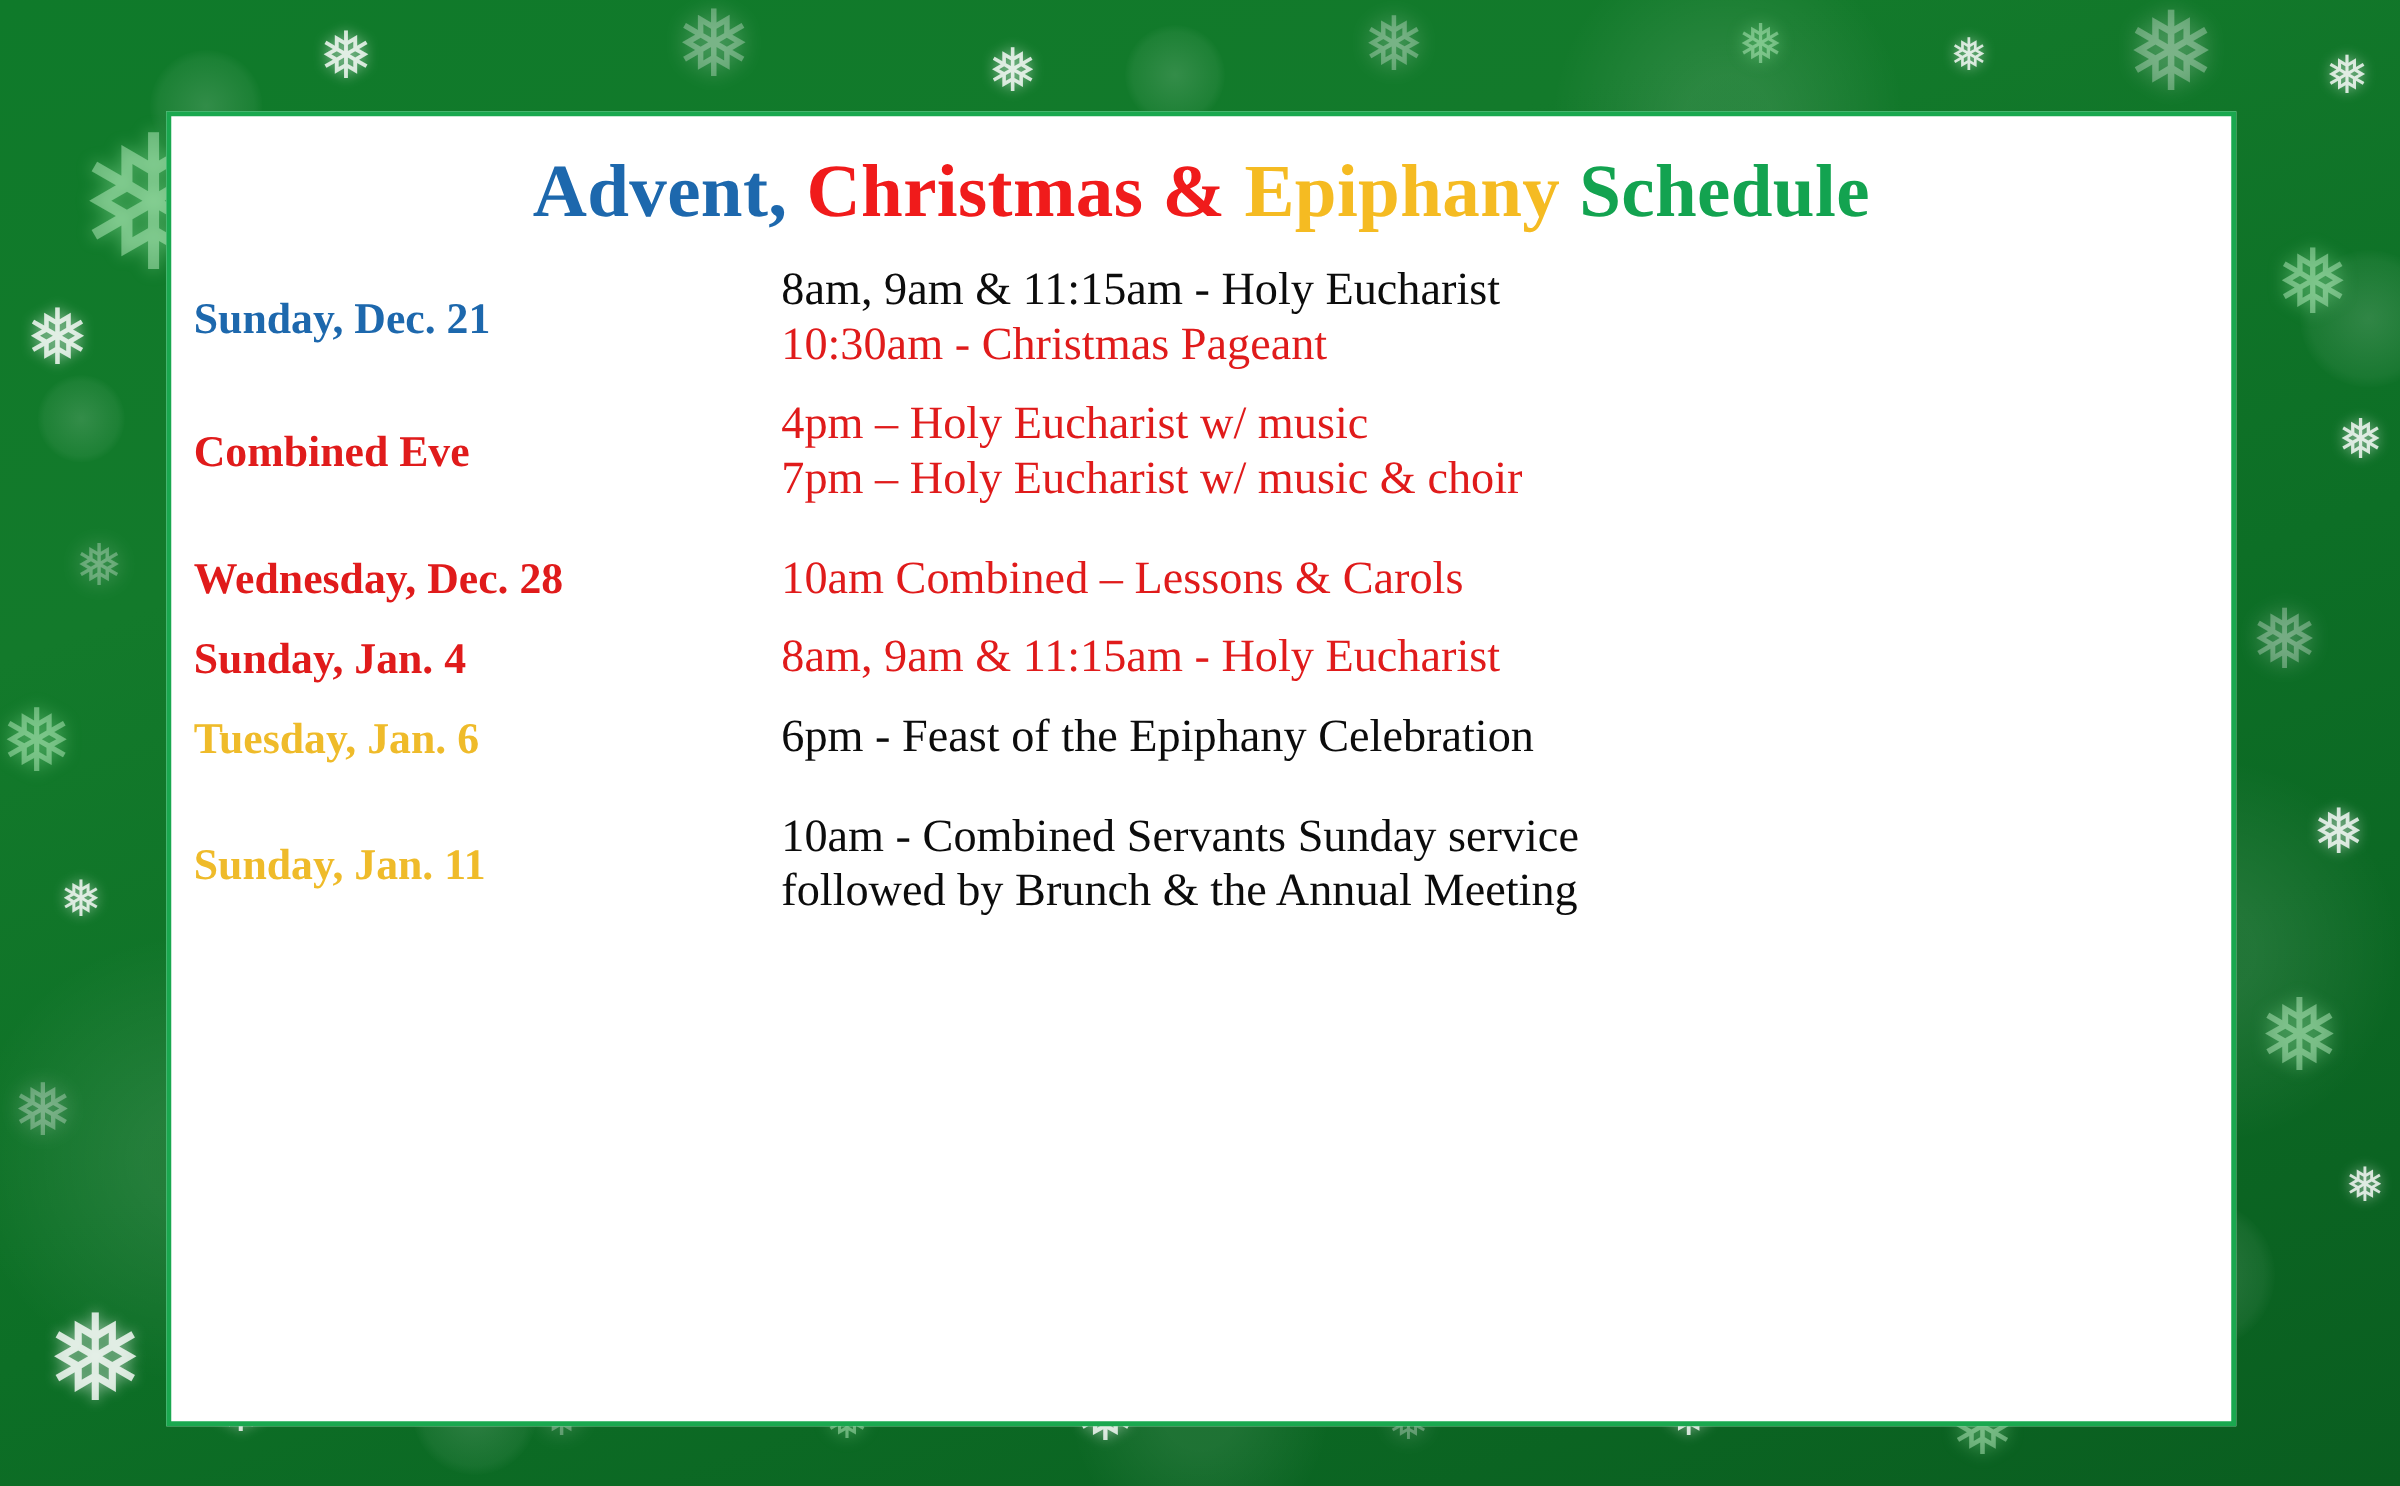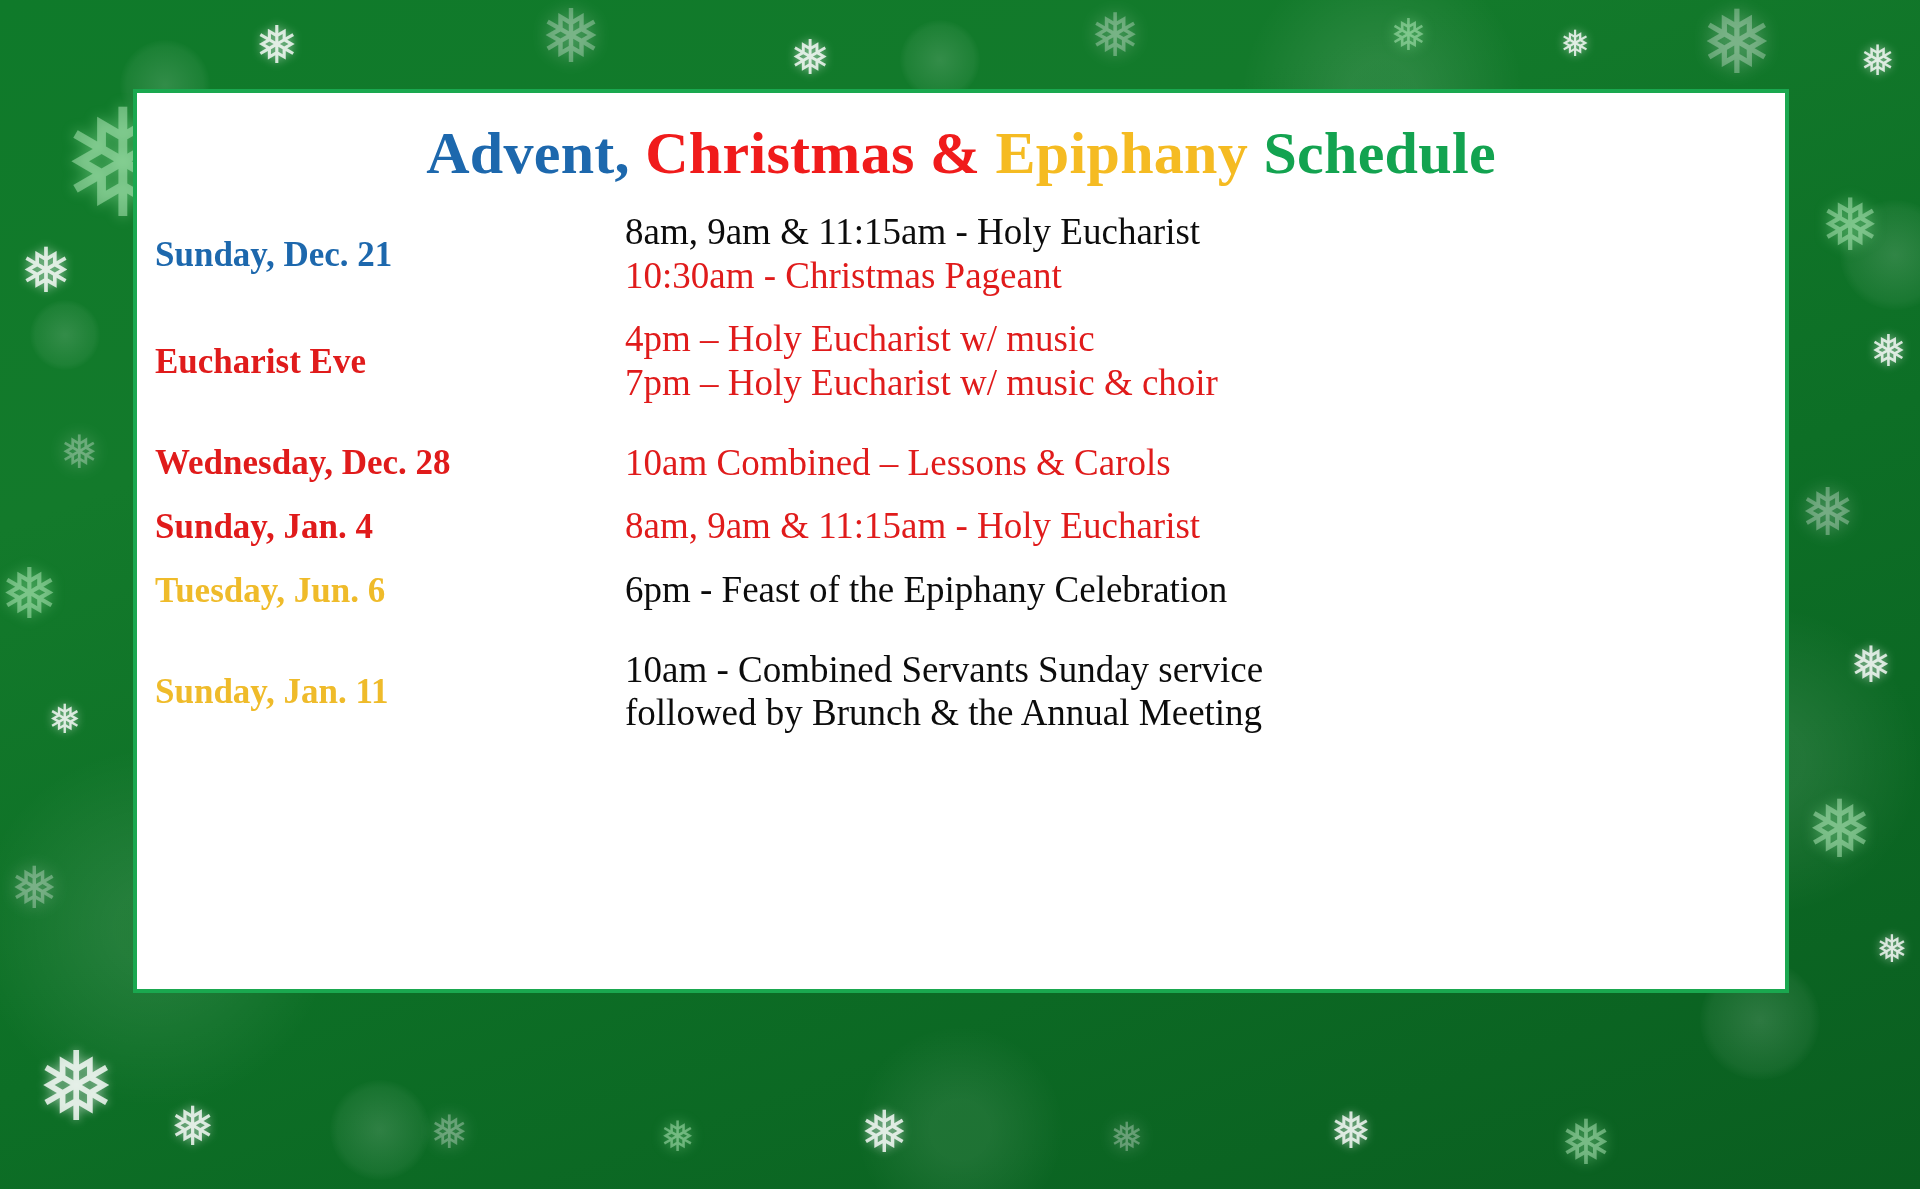--- a/index.html
+++ b/index.html
@@ -39,21 +39,21 @@
   .bokeh {
     position:absolute;
     border-radius:50%;
     background:radial-gradient(circle, rgba(255,255,255,0.14) 0%, rgba(255,255,255,0.05) 60%, transparent 72%);
   }
 
   
   #card {
     position:absolute;
     left:133px; top:89px;
-    width:1656px; height:904px;
+    width:1656px; height:1052px;
     background:#ffffff;
     border:4px solid #1aa84f;
   }
 
   
   #title {
     text-align:center;
     font-size:60px;
     font-weight:bold;
     letter-spacing:0.3px;
@@ -159,21 +159,21 @@
 
       <div class="row row-gap-md">
         <div class="label c-blue">Sunday, Dec. 21</div>
         <div class="detail">
           <span class="ln c-black">8am, 9am &amp; 11:15am - Holy Eucharist</span>
           <span class="ln c-red">10:30am - Christmas Pageant</span>
         </div>
       </div>
 
       <div class="row row-gap-lg">
-        <div class="label c-red">Eucharist Eve</div>
+        <div class="label c-red">Combined Eve</div>
         <div class="detail">
           <span class="ln c-red">4pm – Holy Eucharist w/ music</span>
           <span class="ln c-red">7pm – Holy Eucharist w/ music &amp; choir</span>
         </div>
       </div>
 
       <div class="row row-gap-md">
         <div class="label c-red">Wednesday, Dec. 28</div>
         <div class="detail">
           <span class="ln c-red">10am Combined – Lessons &amp; Carols</span>
@@ -182,21 +182,21 @@
 
 
       <div class="row row-gap-md">
         <div class="label c-red">Sunday, Jan. 4</div>
         <div class="detail">
           <span class="ln c-red">8am, 9am &amp; 11:15am - Holy Eucharist</span>
         </div>
       </div>
 
       <div class="row row-gap-lg">
-        <div class="label c-gold">Tuesday, Jun. 6</div>
+        <div class="label c-gold">Tuesday, Jan. 6</div>
         <div class="detail">
           <span class="ln c-black">6pm - Feast of the Epiphany Celebration</span>
         </div>
       </div>
 
       <div class="row">
         <div class="label c-gold">Sunday, Jan. 11</div>
         <div class="detail">
           <span class="ln c-black">10am - Combined Servants Sunday service</span>
           <span class="ln c-black">followed by Brunch &amp; the Annual Meeting</span>

